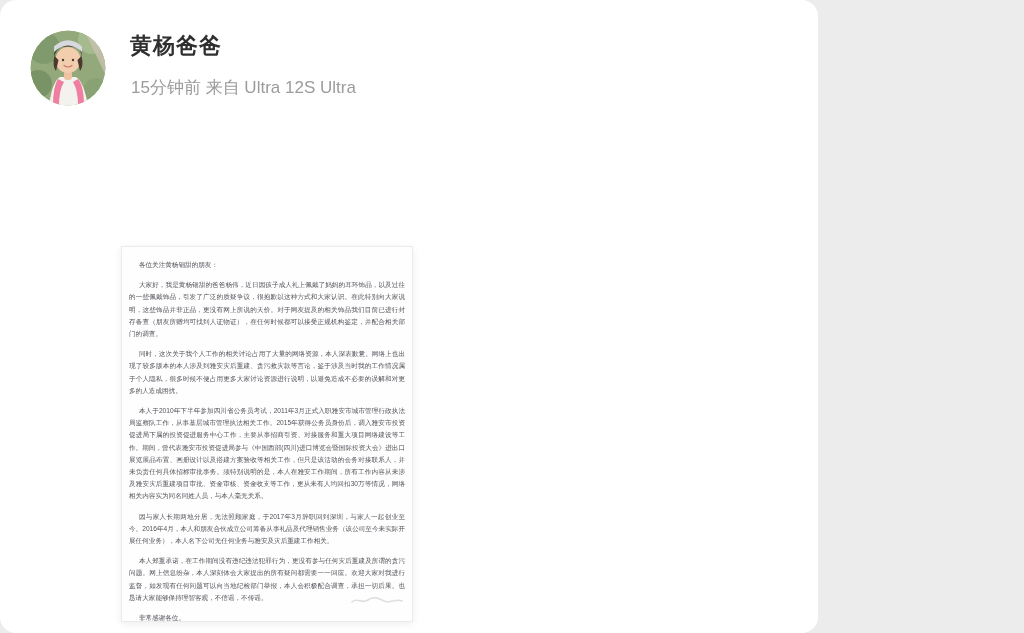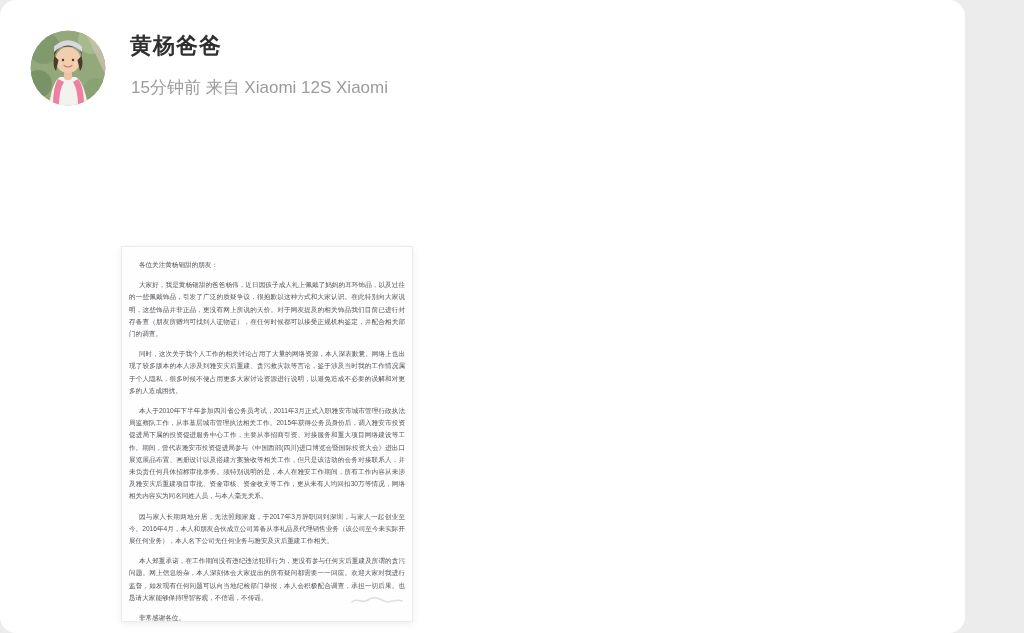--- a/index.html
+++ b/index.html
@@ -4,21 +4,21 @@
 <style>
   html,body{margin:0;padding:0;}
   body{
     width:1024px;height:633px;
     background:#ececec;
     font-family:"Liberation Sans","DejaVu Sans",sans-serif;
     overflow:hidden;
   }
   .card{
     position:relative;
-    width:965px;height:633px;
+    width:818px;height:633px;
     background:#ffffff;
     border-radius:16px;
     overflow:hidden;
   }
   
   .avatar{
     position:absolute;left:30px;top:30px;
     width:76px;height:76px;border-radius:50%;
     overflow:hidden;cursor:pointer;
   }
@@ -95,21 +95,21 @@
         <path d="M51.5 26 Q54 36 50 41 L47.5 30 Z" fill="#4a3a2e"></path>
         <path d="M24 22 Q38 9 52 22 L52 16.5 Q38 4 24 16.5 Z" fill="#d7d9de"></path>
         <circle cx="33" cy="30" r="1.2" fill="#4e3b2f"></circle>
         <circle cx="43" cy="30" r="1.2" fill="#4e3b2f"></circle>
         <path d="M34 35.5 Q38 38.5 42 35.5" stroke="#c97a6e" stroke-width="1.2" fill="none" stroke-linecap="round"></path>
       </g>
     </svg>
   </div>
 
   <div class="username">黄杨爸爸</div>
-  <div class="meta">15分钟前 来自 Xiaomi 12S Xiaomi</div>
+  <div class="meta">15分钟前 来自 Ultra 12S Ultra</div>
 
   <div class="collapse">
     <svg width="28" height="16" viewBox="0 0 28 16">
       <polyline points="3,3 14,13 25,3" fill="none" stroke="#8c8c8c" stroke-width="2.4" stroke-linecap="round" stroke-linejoin="round"></polyline>
     </svg>
   </div>
 
 
   <div class="letter">
     <div class="letter-text">

